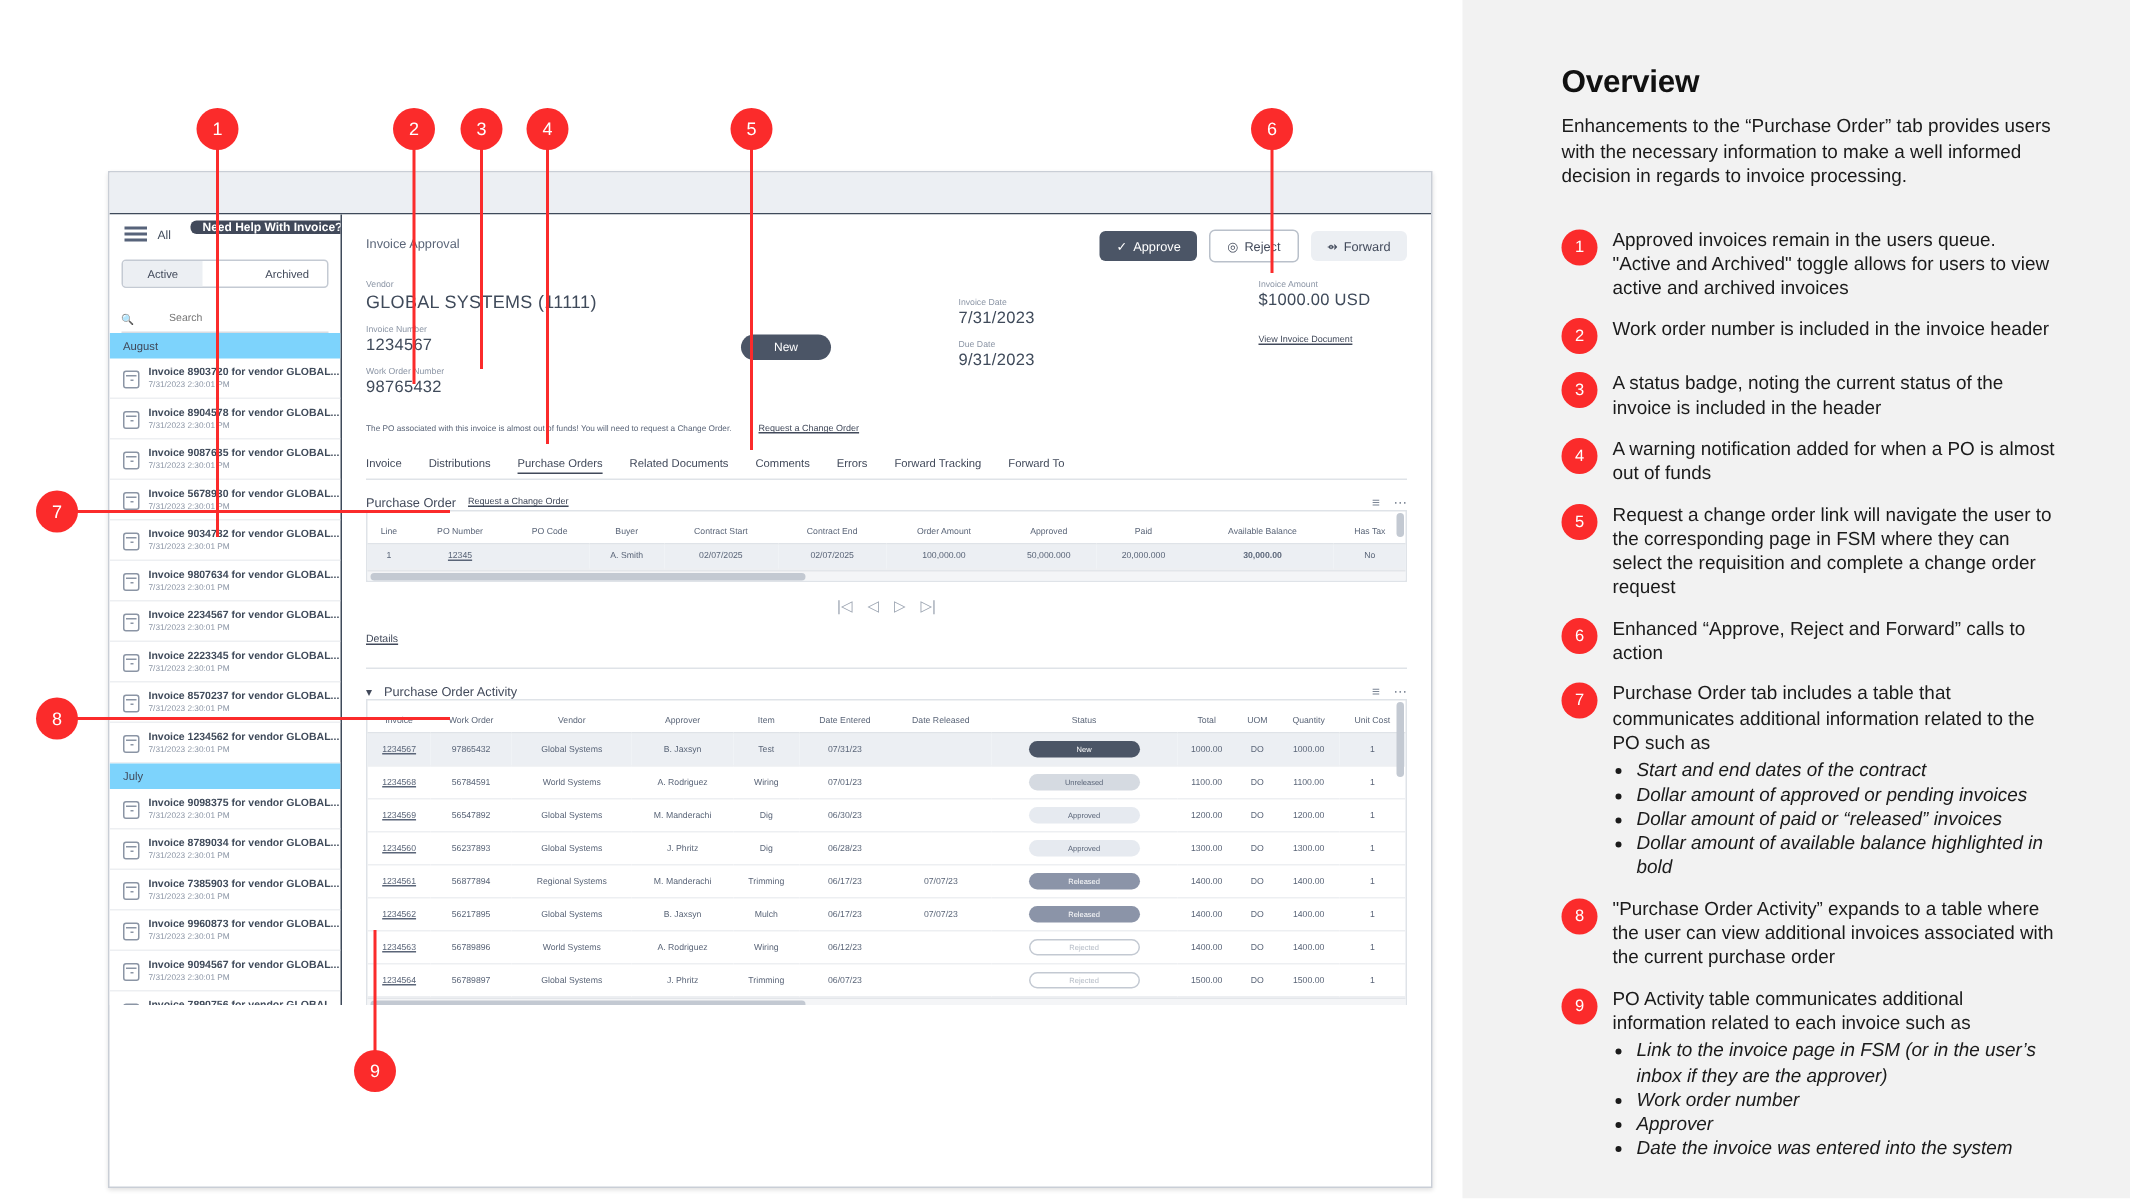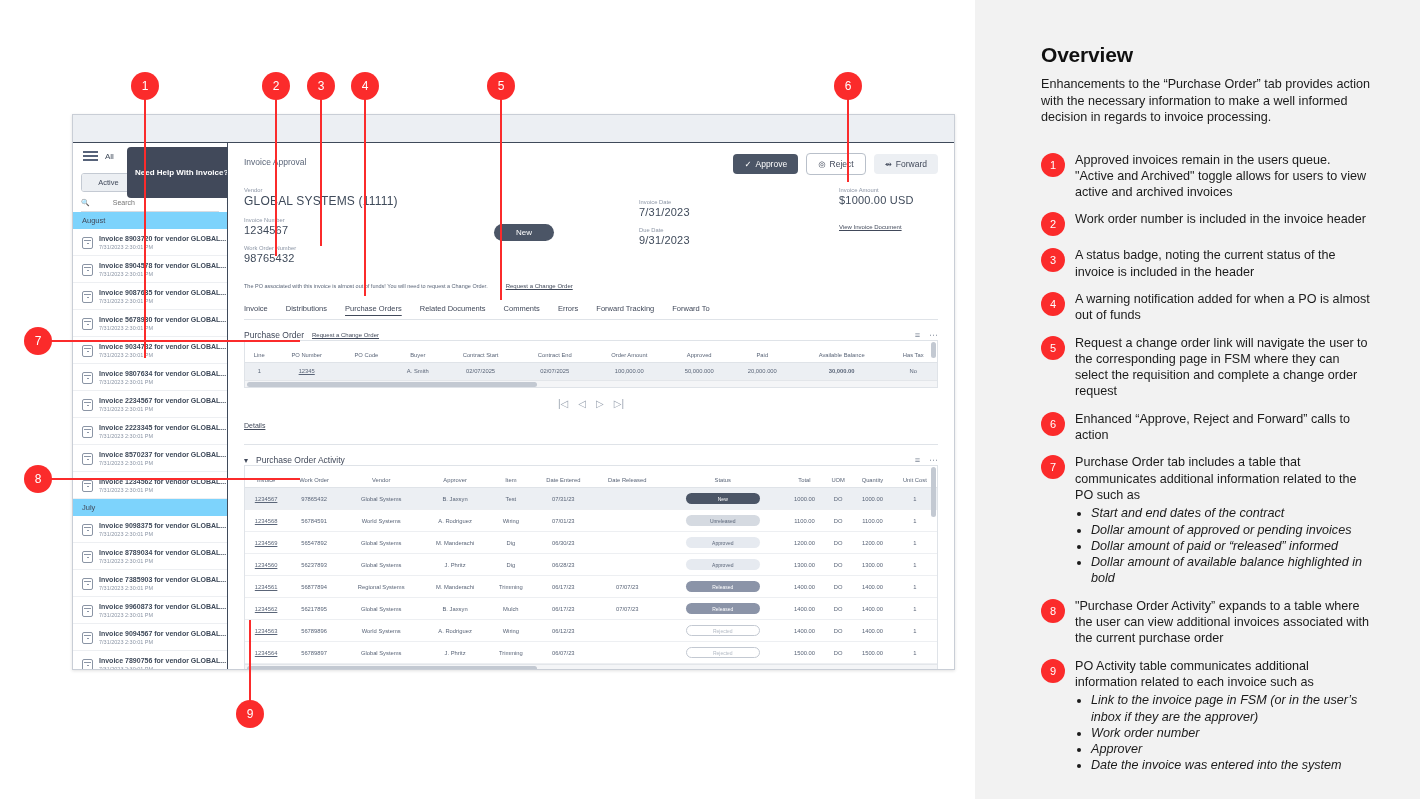--- a/index.html
+++ b/index.html
@@ -36,41 +36,41 @@
     position:absolute; width:28px; height:28px; border-radius:50%;
     background:#fb2b2b; color:#fff; font-size:12px;
     display:flex; align-items:center; justify-content:center;
     z-index:40;
   }
   .lead-v{ position:absolute; width:2px; background:#fb2b2b; z-index:30;}
   .lead-h{ position:absolute; height:2px; background:#fb2b2b; z-index:30;}
 
   
   #app{
-    position:absolute; left:72px; top:114px; width:883px; height:556px;
+    position:absolute; left:72px; top:114px; width:883px; height:678px;
     background:#fff; border:1px solid #c9ced6;
     box-shadow:0 1px 3px rgba(0,0,0,.12);
     overflow:hidden;
   }
   #app-chrome{ height:28px; background:#eceff3; border-bottom:1px solid #3f4a5a;}
   #app-body{ display:flex; height:527px; }
 
   
   #sidebar{ width:155px; border-right:1px solid #3f4a5a; background:#fff; position:relative; overflow:hidden;}
   #sb-top{ height:26px; display:flex; align-items:center; padding-left:10px; gap:7px; position:relative;}
   .ham{ width:15px; }
   .ham span{ display:block; height:2px; background:#57637a; margin:2px 0; }
   .sb-all{ font-size:8px; color:#3f4a5a; }
   #tooltip{
     position:absolute; left:54px; top:4px;
     background:#41495a; color:#fff; font-size:8px; font-weight:bold;
-    padding:21px 8px; border-radius:4px; white-space:nowrap; z-index:25;
+    padding:0 8px; border-radius:4px; white-space:nowrap; z-index:25;
   }
   #toggle{
-    margin:4px 8px 6px 8px; display:flex; border:1px solid #c4cad3; border-radius:3px; overflow:hidden;gap:30px;
+    margin:4px 8px 16px 8px; display:flex; border:1px solid #c4cad3; border-radius:3px; overflow:hidden;gap:30px;
   }
   .tg{ flex:1; text-align:center; font-size:7.5px; padding:4px 0; color:#41495a; }
   .tg.active{ background:#eceff3; }
   #search-row{
     display:flex; align-items:center; gap:21px;
     margin:6px 8px 0 8px; padding-bottom:4px; border-bottom:1px solid #d8dce2;
   }
   .s-ico{ font-size:7px; color:#98a1ad; }
   #search-input{
     border:0; outline:0; font-size:7px; color:#98a1ad; flex:1;
@@ -592,21 +592,21 @@
 <div class="callout" style="left:351px; top:72px;">4</div>
 <div class="callout" style="left:487px; top:72px;">5</div>
 <div class="callout" style="left:834px; top:72px;">6</div>
 <div class="callout" style="left:24px; top:327px;">7</div>
 <div class="callout" style="left:24px; top:465px;">8</div>
 <div class="callout" style="left:236px; top:700px;">9</div>
 
 <div id="right-panel">
   <div id="right-inner">
     <div class="ov-title">Overview</div>
-    <div class="ov-body">Enhancements to the “Purchase Order” tab provides action with the necessary information to make a well informed decision in regards to invoice processing.</div>
+    <div class="ov-body">Enhancements to the “Purchase Order” tab provides users with the necessary information to make a well informed decision in regards to invoice processing.</div>
     <div id="features-list">
         <div class="feat">
           <div class="bullet-num">1</div>
           <div class="feat-text">Approved invoices remain in the users queue. "Active and Archived" toggle allows for users to view active and archived invoices</div>
         </div>
         <div class="feat">
           <div class="bullet-num">2</div>
           <div class="feat-text">Work order number is included in the invoice header</div>
         </div>
         <div class="feat">
@@ -623,21 +623,21 @@
         </div>
         <div class="feat">
           <div class="bullet-num">6</div>
           <div class="feat-text">Enhanced “Approve, Reject and Forward” calls to action</div>
         </div>
         <div class="feat">
           <div class="bullet-num">7</div>
           <div class="feat-text">Purchase Order tab includes a table that communicates additional information related to the PO such as<ul>
               <li>Start and end dates of the contract</li>
               <li>Dollar amount of approved or pending invoices</li>
-              <li>Dollar amount of paid or “released” informed</li>
+              <li>Dollar amount of paid or “released” invoices</li>
               <li>Dollar amount of available balance highlighted in bold</li>
             </ul></div>
         </div>
         <div class="feat">
           <div class="bullet-num">8</div>
           <div class="feat-text">"Purchase Order Activity” expands to a table where the user can view additional invoices associated with the current purchase order</div>
         </div>
         <div class="feat">
           <div class="bullet-num">9</div>
           <div class="feat-text">PO Activity table communicates additional information related to each invoice such as<ul>

